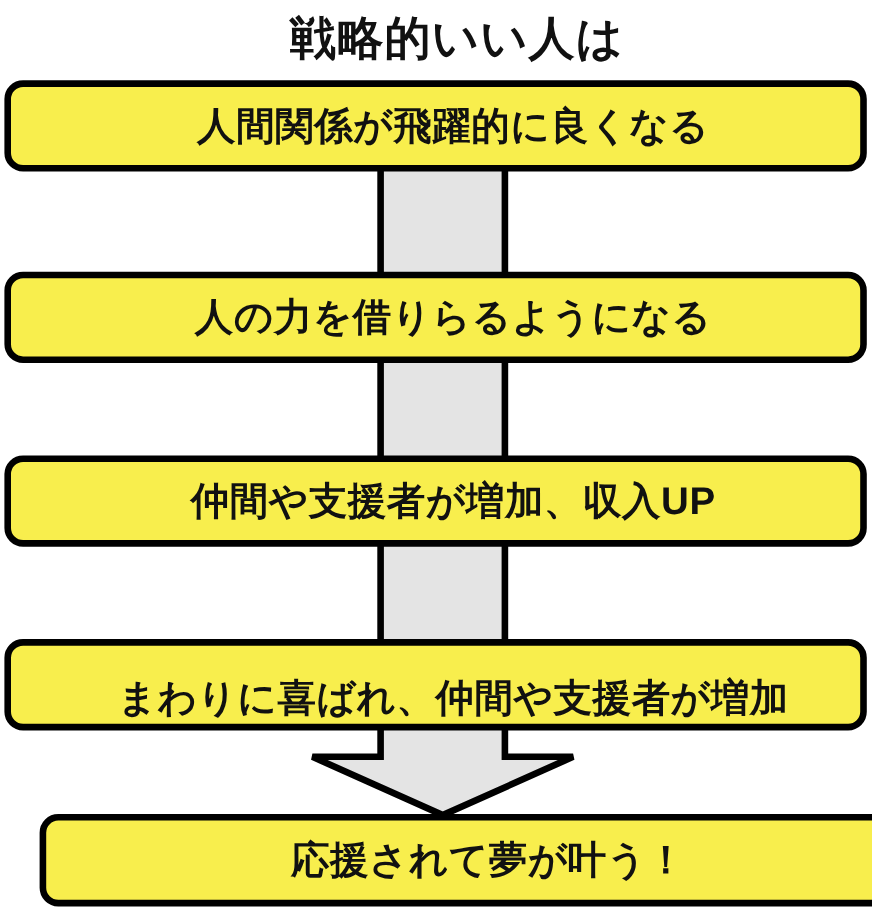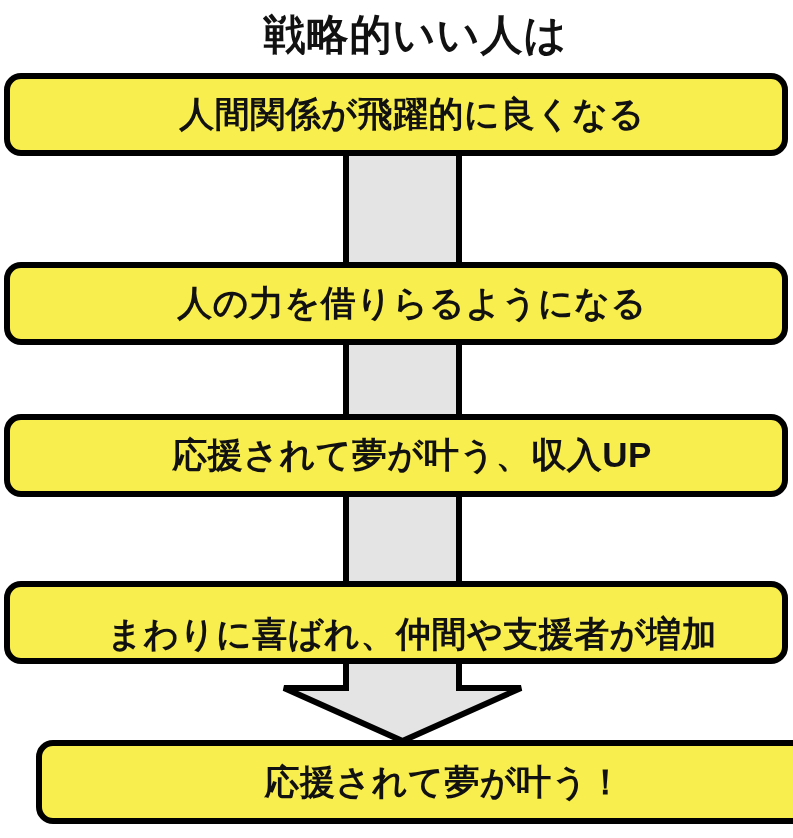--- a/index.html
+++ b/index.html
@@ -58,21 +58,21 @@
     padding-left: 32px;
   }
   .flow-step .step-label {
     font-size: 35px;
     font-weight: 700;
     color: var(--text, #111);
     letter-spacing: 0.5px;
     white-space: nowrap;
   }
   .step-1 { top: 73px; }
-  .step-2 { top: 262px; }
+  .step-2 { top: 247px; }
   .step-3 { top: 414px; }
   .step-4 { top: 581px; align-items: flex-end; }
   .step-5 { top: 740px; height: 84px; margin-left: 32px; }
 </style>
 </head>
 <body>
 
 <div class="canvas">
 
   <div class="diagram-title">戦略的いい人は</div>
@@ -83,21 +83,21 @@
 
   <div class="flow-step step-1">
     <span class="step-label">人間関係が飛躍的に良くなる</span>
   </div>
 
   <div class="flow-step step-2">
     <span class="step-label">人の力を借りらるようになる</span>
   </div>
 
   <div class="flow-step step-3">
-    <span class="step-label">応援されて夢が叶う、収入UP</span>
+    <span class="step-label">仲間や支援者が増加、収入UP</span>
   </div>
 
   <div class="flow-step step-4">
     <span class="step-label">まわりに喜ばれ、仲間や支援者が増加</span>
   </div>
 
   <div class="flow-step step-5">
     <span class="step-label">応援されて夢が叶う！</span>
   </div>
 

